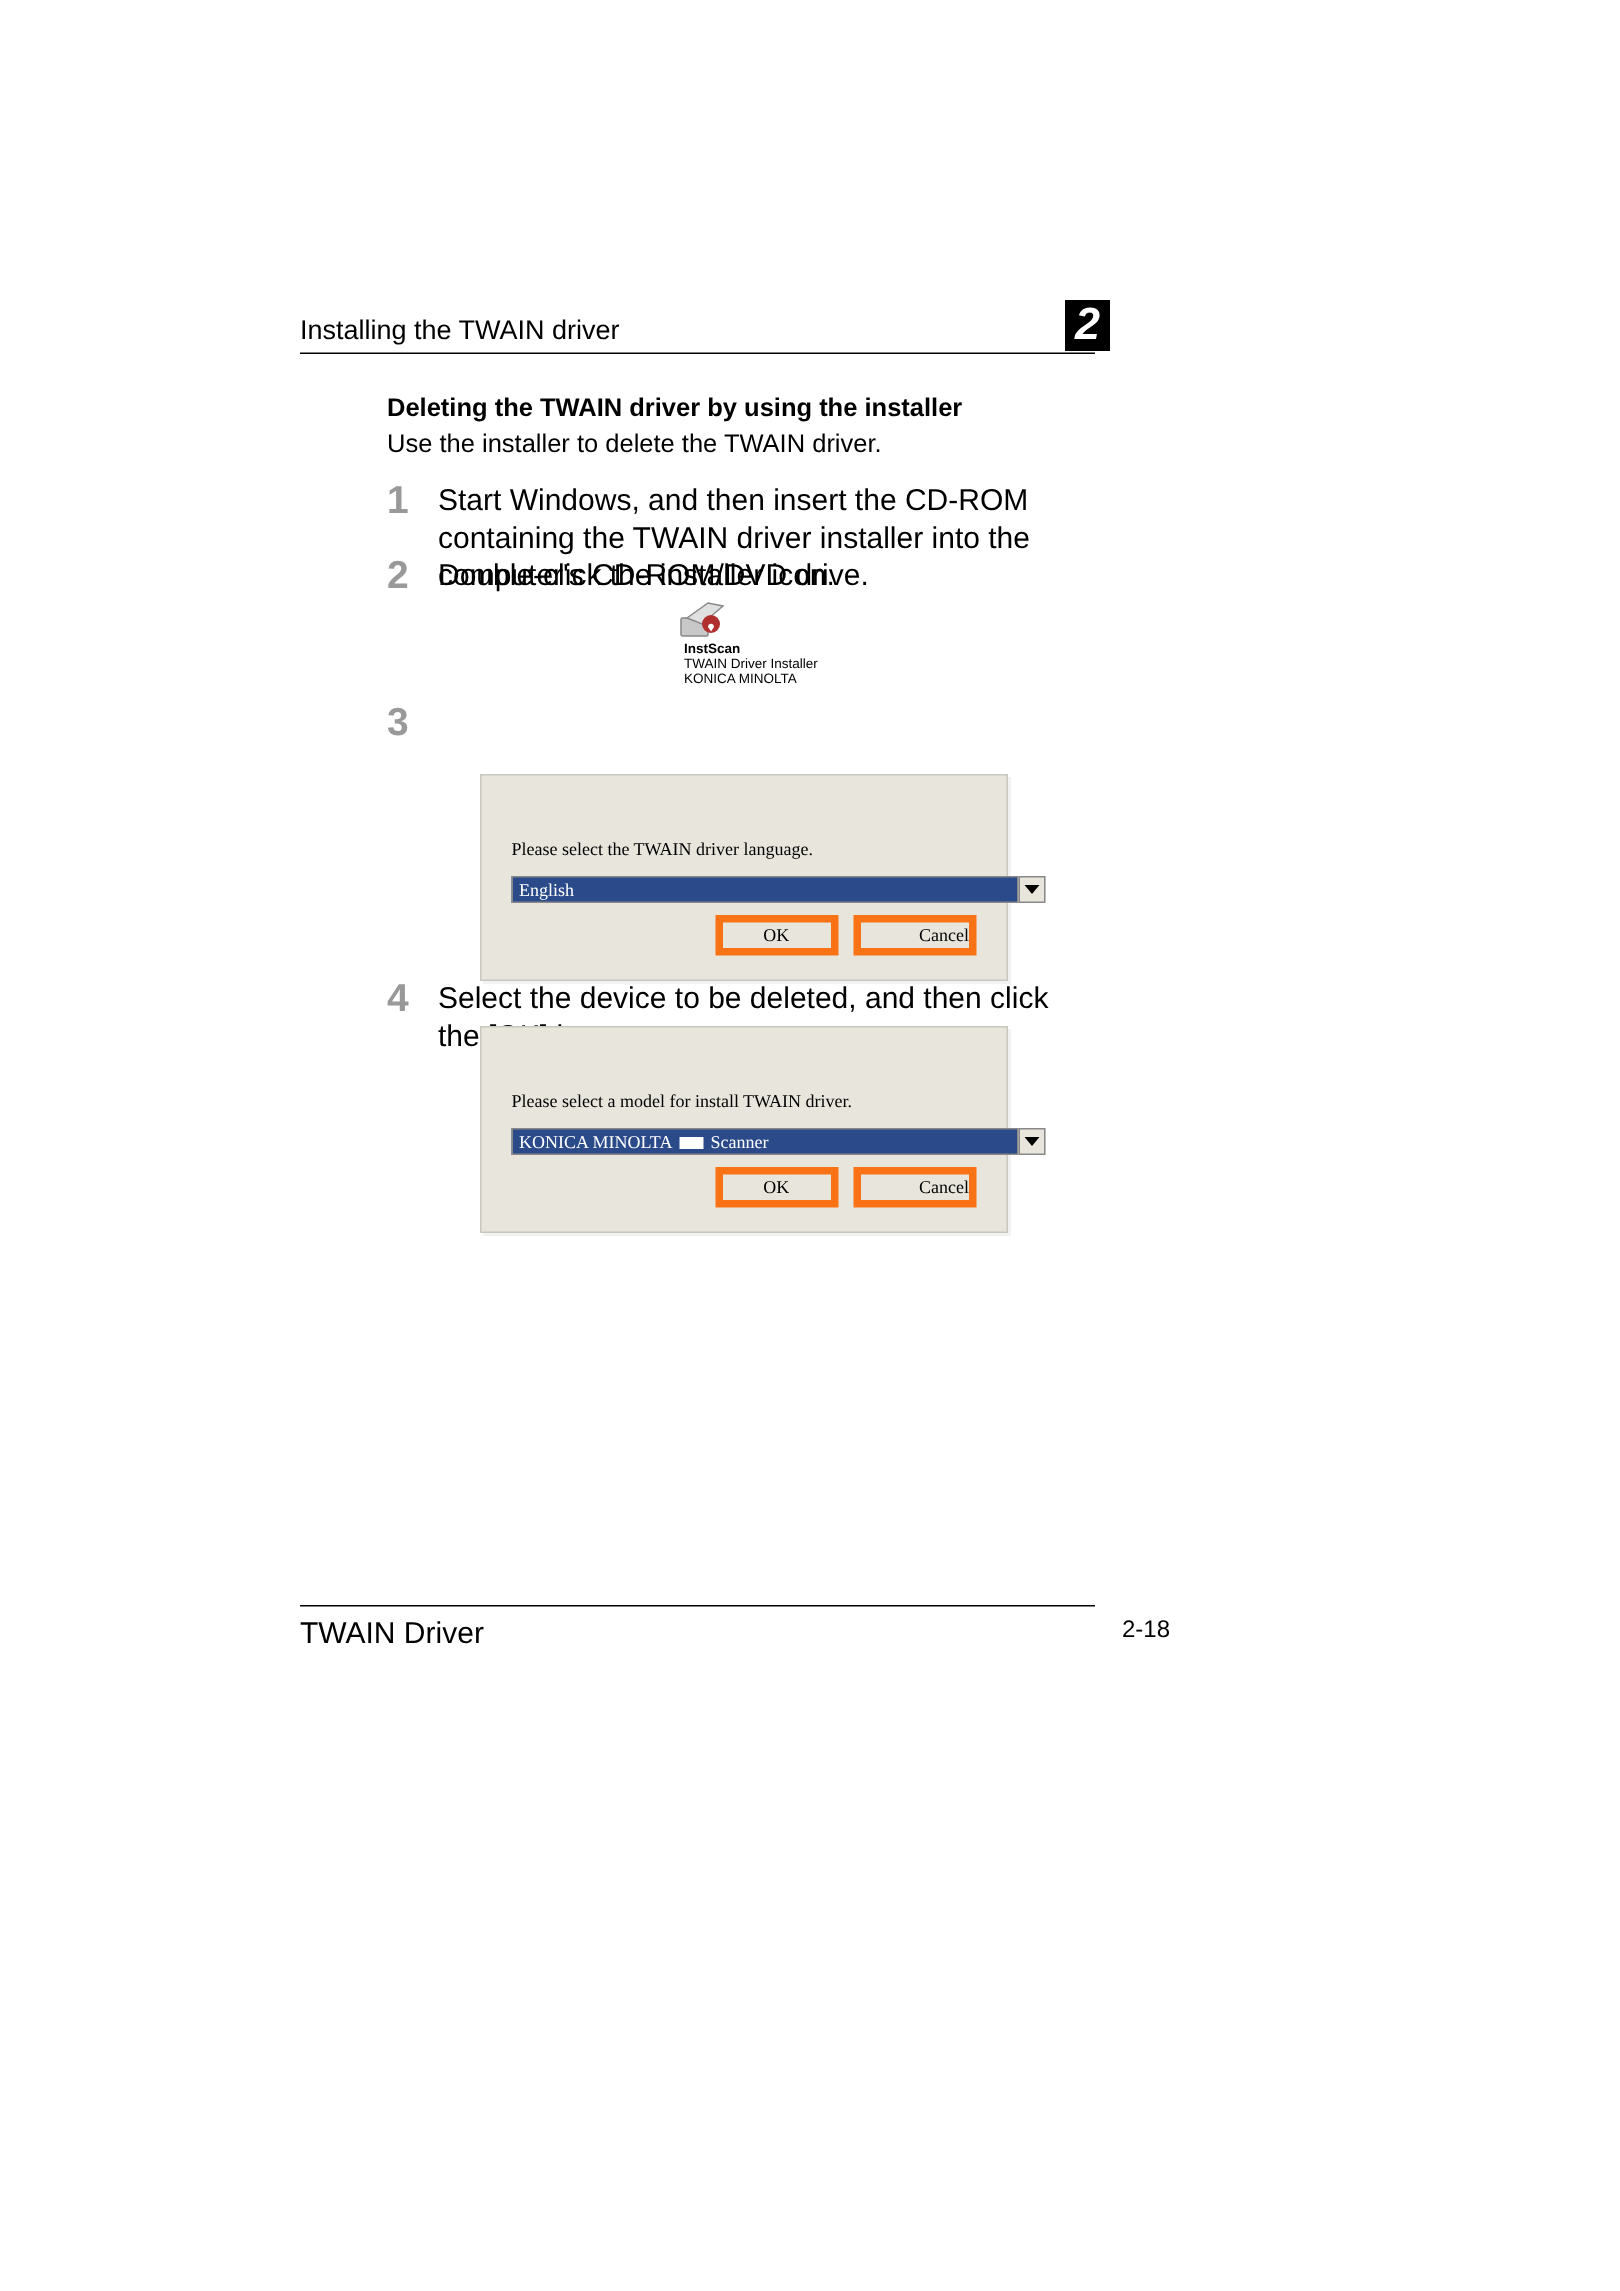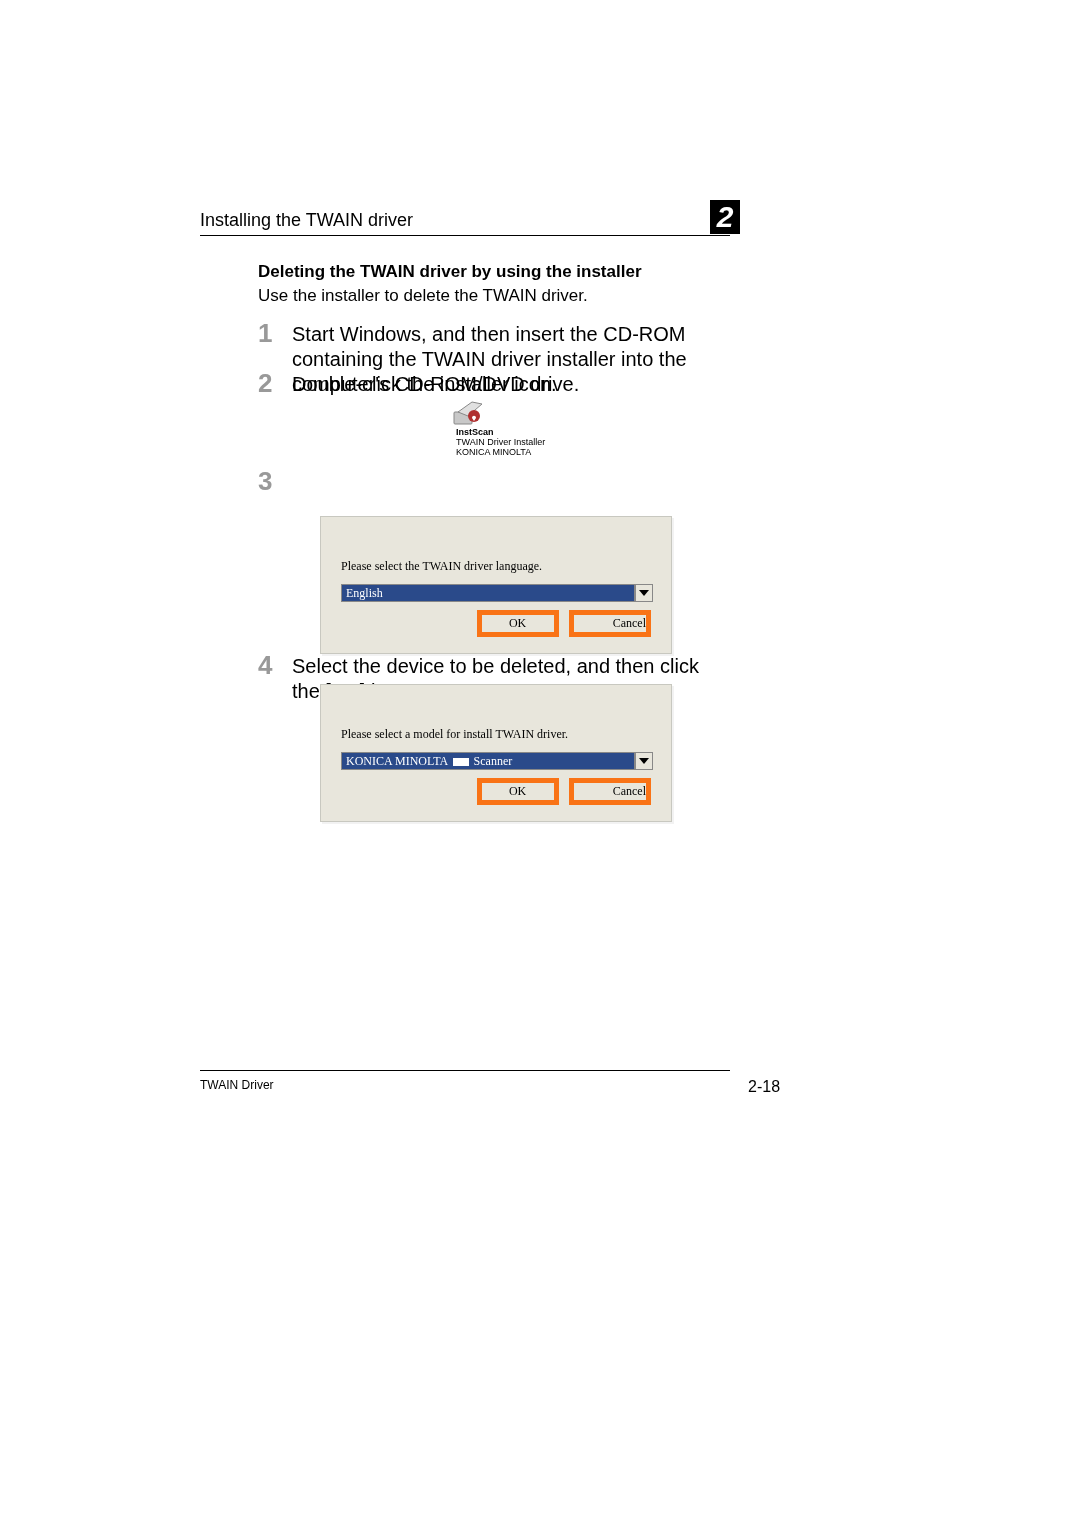--- a/index.html
+++ b/index.html
@@ -99,21 +99,21 @@
     box-shadow: 2px 2px 0 rgba(0,0,0,0.05);
     padding: 42px 20px 16px 20px;
   }
   .dialog-label {
     font-size: 12px;
     font-family: "Times New Roman", serif;
     margin-bottom: 10px;
   }
   .dialog-select {
     display: flex;
-    width: 312px;
+    width: 356px;
   }
   .dialog-select-field {
     flex: 1;
     background: #2a4a8a;
     color: #fff;
     border: 1px solid #888;
     font-size: 12px;
     padding: 0 4px;
     height: 18px;
     line-height: 16px;
@@ -153,21 +153,21 @@
   
   .footer-line {
     position: absolute;
     left: 200px; top: 1070px;
     width: 530px;
     border-top: 1px solid #000;
   }
   .footer-left {
     position: absolute;
     left: 200px; top: 1078px;
-    font-size: 12px;
+    font-size: 20px;
   }
   .footer-right {
     position: absolute;
     left: 700px; top: 1078px;
     font-size: 16px;
     margin-left: 48px;
   }
 </style>
 </head>
 <body>

